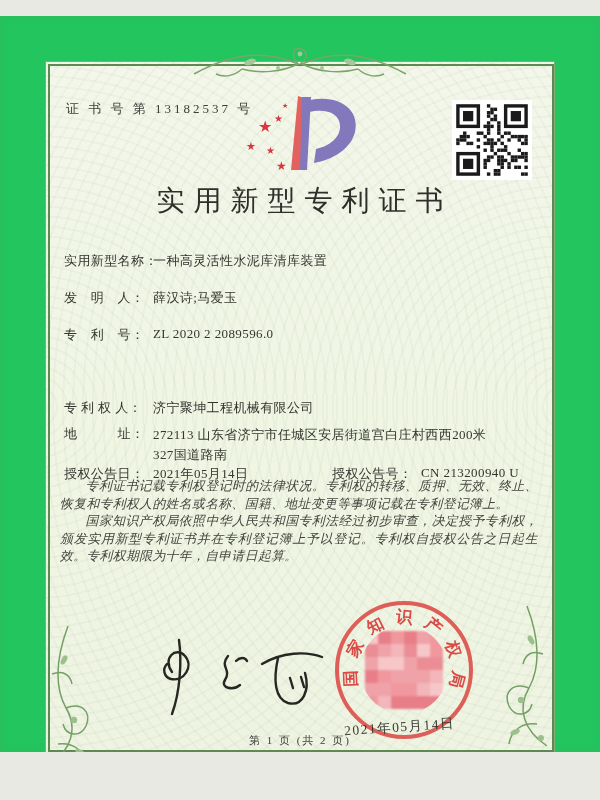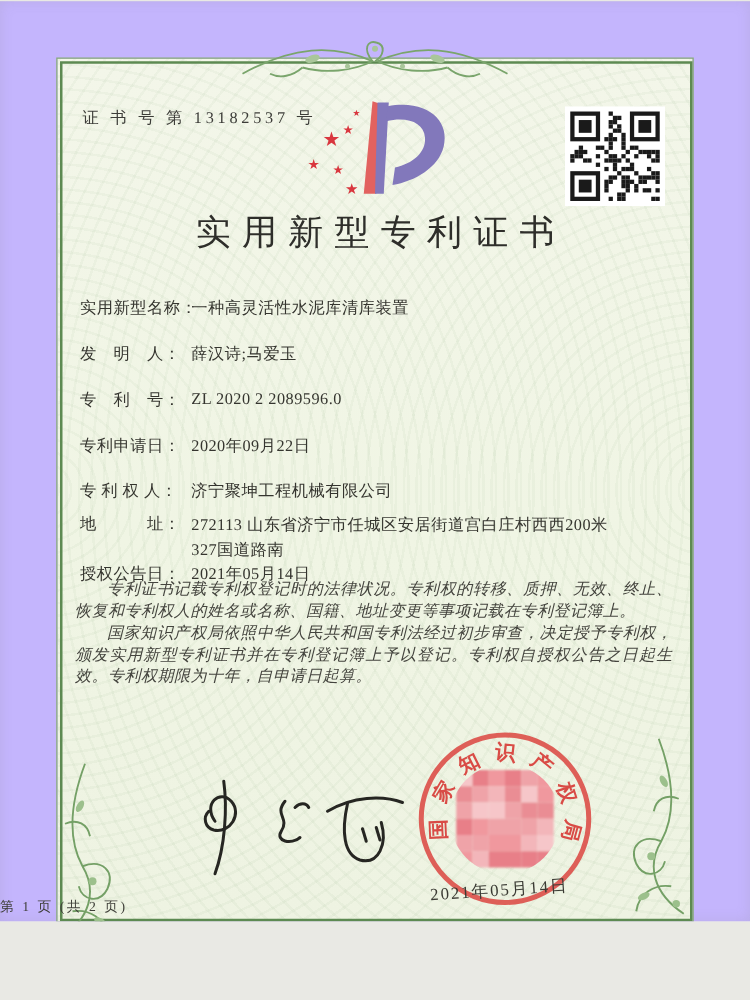--- a/index.html
+++ b/index.html
@@ -1,18 +1,18 @@
 <!DOCTYPE html>
 <html><head>
 <meta charset="utf-8">
 <style>
   html,body{margin:0;padding:0;background:#e9e9e4;}
   .sheet{
-    position:relative;width:600px;height:736px;margin:1px auto;
-    background:#c4b5fd;overflow:hidden;
+    position:relative;width:600px;height:736px;margin:16px auto;
+    background:#22c55e;overflow:hidden;
     font-family:"Liberation Serif","DejaVu Serif",serif;
     box-shadow:inset 0 0 10px rgba(120,120,110,.15);
   }
   
   .inner-bg{
     position:absolute;left:46px;top:46px;width:508px;height:690px;
     background:linear-gradient(180deg,#f3f6e9 0%,#f0f5e4 55%,#eef3e2 100%);
   }
   .inner-bg::before{
     content:"";position:absolute;inset:0;
@@ -57,21 +57,21 @@
   .body p{margin:0;text-indent:2em;}
   
   .signer{position:absolute;left:86px;top:652px;font-size:15px;color:#33332e;letter-spacing:3px;line-height:31px;}
   .sig{position:absolute;left:142px;top:618px;}
   .seal{position:absolute;left:328px;top:578px;}
   .seal-date{
     position:absolute;left:344px;top:700px;width:180px;
     font-size:13.5px;letter-spacing:1.5px;color:#3a3a33;transform:rotate(-4deg);
   }
   
-  .pagenote{position:absolute;left:0;top:717px;width:100%;text-align:left;font-size:11px;color:#3e3e38;letter-spacing:2px;}
+  .pagenote{position:absolute;left:0;top:717px;width:100%;text-align:center;font-size:11px;color:#3e3e38;letter-spacing:2px;}
   .backnote{position:absolute;left:0;top:758px;width:100%;text-align:left;font-size:12.5px;letter-spacing:3px;color:#484840;}
 </style>
 </head>
 <body>
 
 <div class="sheet">
 
   <div class="inner-bg"></div>
   <div class="frame-outer"></div>
   <div class="frame-inner"></div>
@@ -257,32 +257,32 @@
 
   <div class="row" style="top:236px">
     <span class="lbl">实用新型名称：</span><span class="val">一种高灵活性水泥库清库装置</span>
   </div>
   <div class="row" style="top:273px">
     <span class="lbl">发　明　人：</span><span class="val">薛汉诗;马爱玉</span>
   </div>
   <div class="row" style="top:310px">
     <span class="lbl">专　利　号：</span><span class="val">ZL 2020 2 2089596.0</span>
   </div>
-  <div class="row" style="top:347px">
-    <span class="lbl">专利申请日：</span><span class="val">2020年09月22日</span>
-  </div>
   <div class="row" style="top:383px">
     <span class="lbl">专 利 权 人：</span><span class="val">济宁聚坤工程机械有限公司</span>
   </div>
   <div class="row" style="top:409px">
     <span class="lbl">地　　　址：</span><span class="val val-pre">272113 山东省济宁市任城区安居街道宫白庄村西西200米
 327国道路南</span>
   </div>
   <div class="row" style="top:449px">
     <span class="lbl">授权公告日：</span><span class="val">2021年05月14日</span>
+    <span class="pair2">
+      <span class="lbl">授权公告号：</span><span class="val">CN 213200940 U</span>
+    </span>
   </div>
 
   <div class="body">
     <p>专利证书记载专利权登记时的法律状况。专利权的转移、质押、无效、终止、恢复和专利权人的姓名或名称、国籍、地址变更等事项记载在专利登记簿上。</p>
     <p>国家知识产权局依照中华人民共和国专利法经过初步审查，决定授予专利权，颁发实用新型专利证书并在专利登记簿上予以登记。专利权自授权公告之日起生效。专利权期限为十年，自申请日起算。</p>
   </div>
 
 
   <svg class="sig" width="195" height="88" viewBox="0 0 195 88">
     <g stroke="#262622" stroke-width="2.4" fill="none" stroke-linecap="round">

